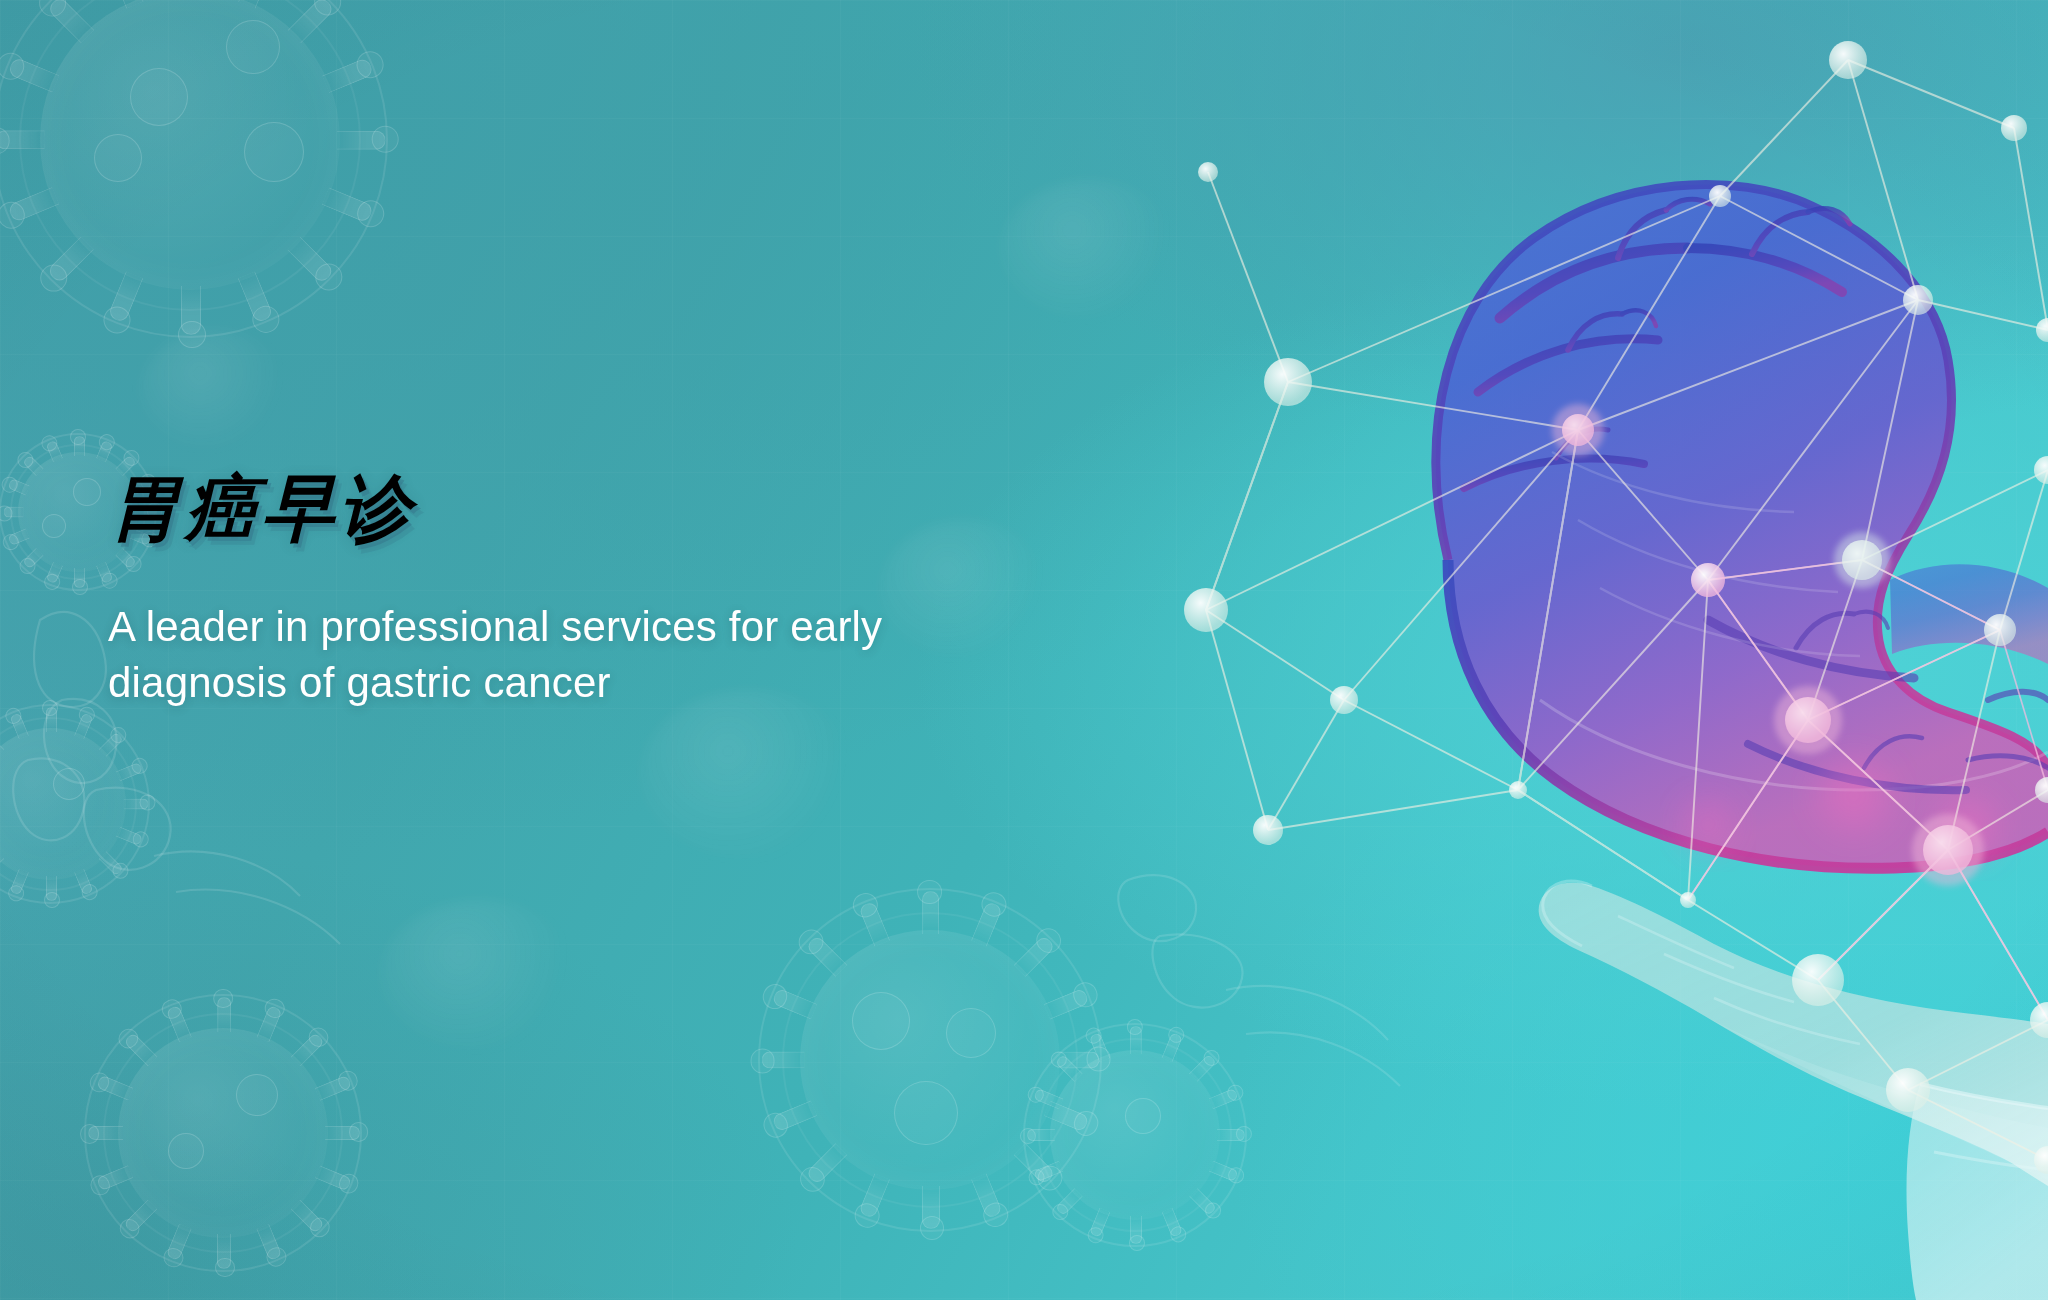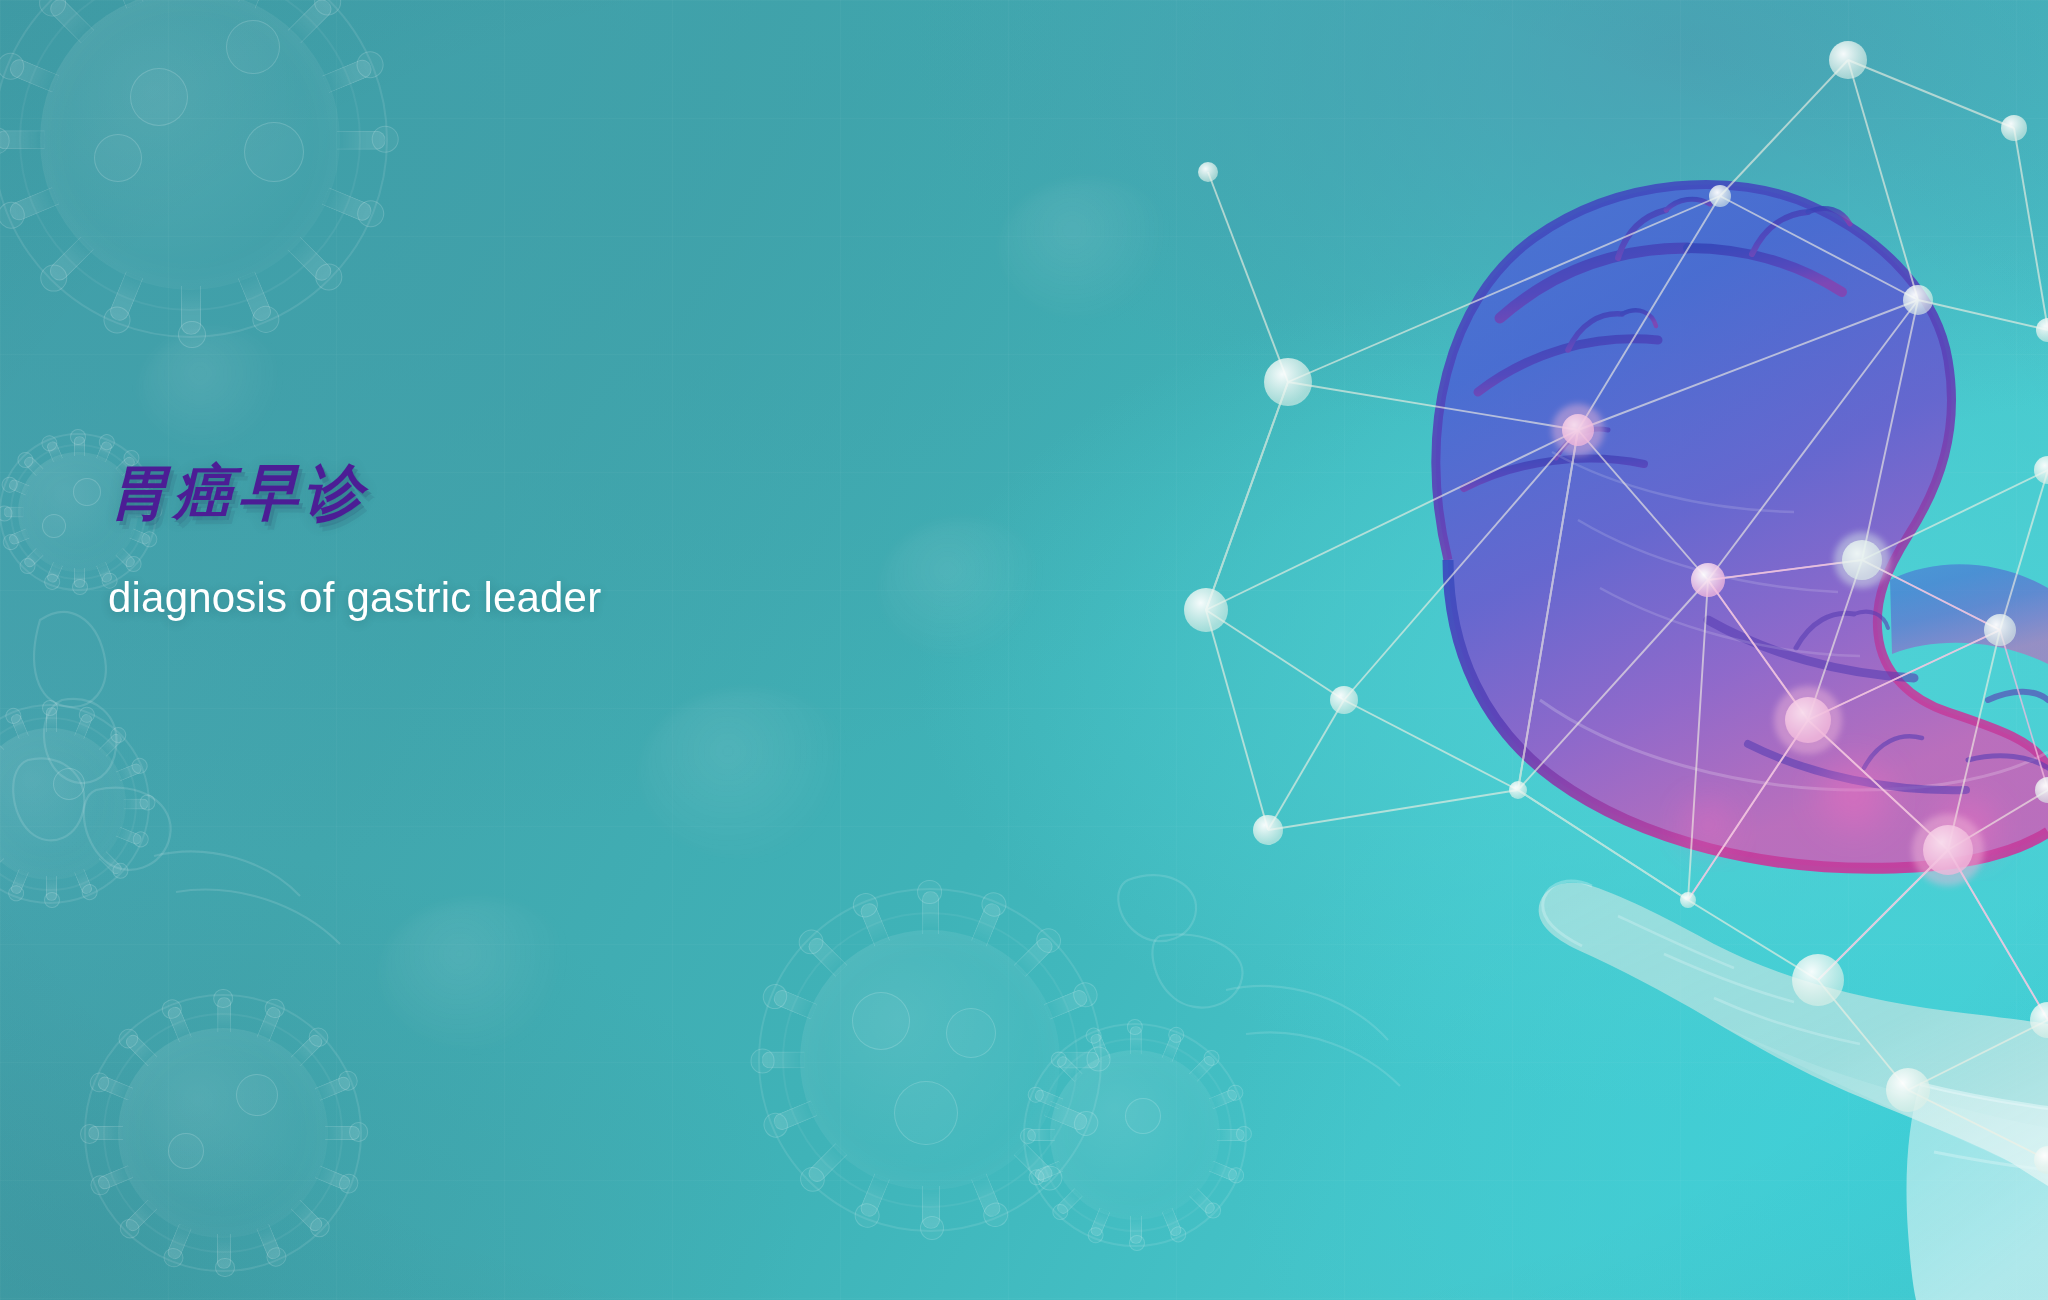--- a/index.html
+++ b/index.html
@@ -104,25 +104,25 @@
 
   
   .copy {
     position: absolute;
     left: 108px;
     top: 418px;
     width: 1020px;
     z-index: 30;
   }
   .headline {
-    font-size: 60px;
+    font-size: 72px;
     line-height: 1.17;
     font-weight: 700;
     font-style: italic;
-    color: #4c1d95;
+    color: #000000;
     letter-spacing: 5px;
     white-space: nowrap;
     text-shadow:
       3px 4px 0 rgba(53,120,140,0.55),
       6px 8px 0 rgba(53,120,140,0.26),
       0 2px 14px rgba(0,50,62,0.16);
   }
   .headline .line { display: block; }
   .subhead {
     margin-top: 42px;
@@ -725,17 +725,18 @@
         </g>
       </g>
     </svg>
   </div>
 
   <div class="copy">
     <h1 class="headline">
       <span class="line">胃癌早诊</span>
     </h1>
     <p class="subhead">
-      <span class="line">diagnosis of gastric leader</span>
+      <span class="line">A leader in professional services for early</span>
+      <span class="line">diagnosis of gastric cancer</span>
     </p>
   </div>
 
 </div>
 
 </body></html>

